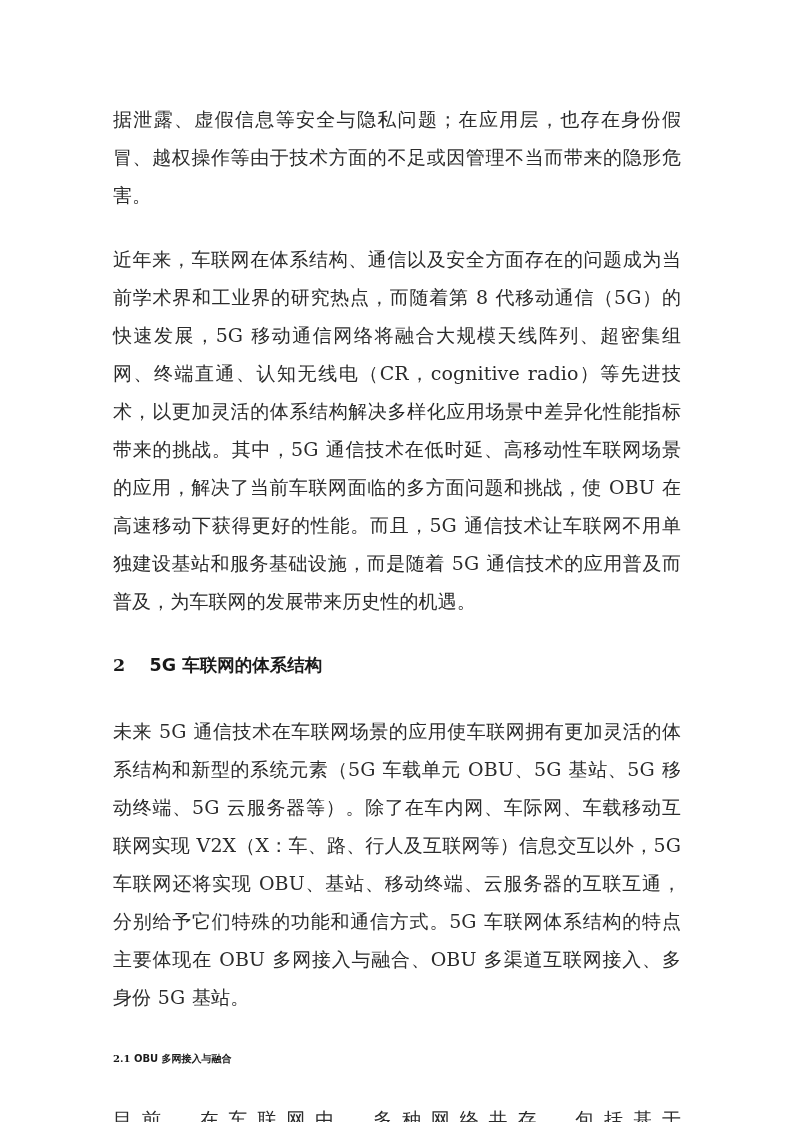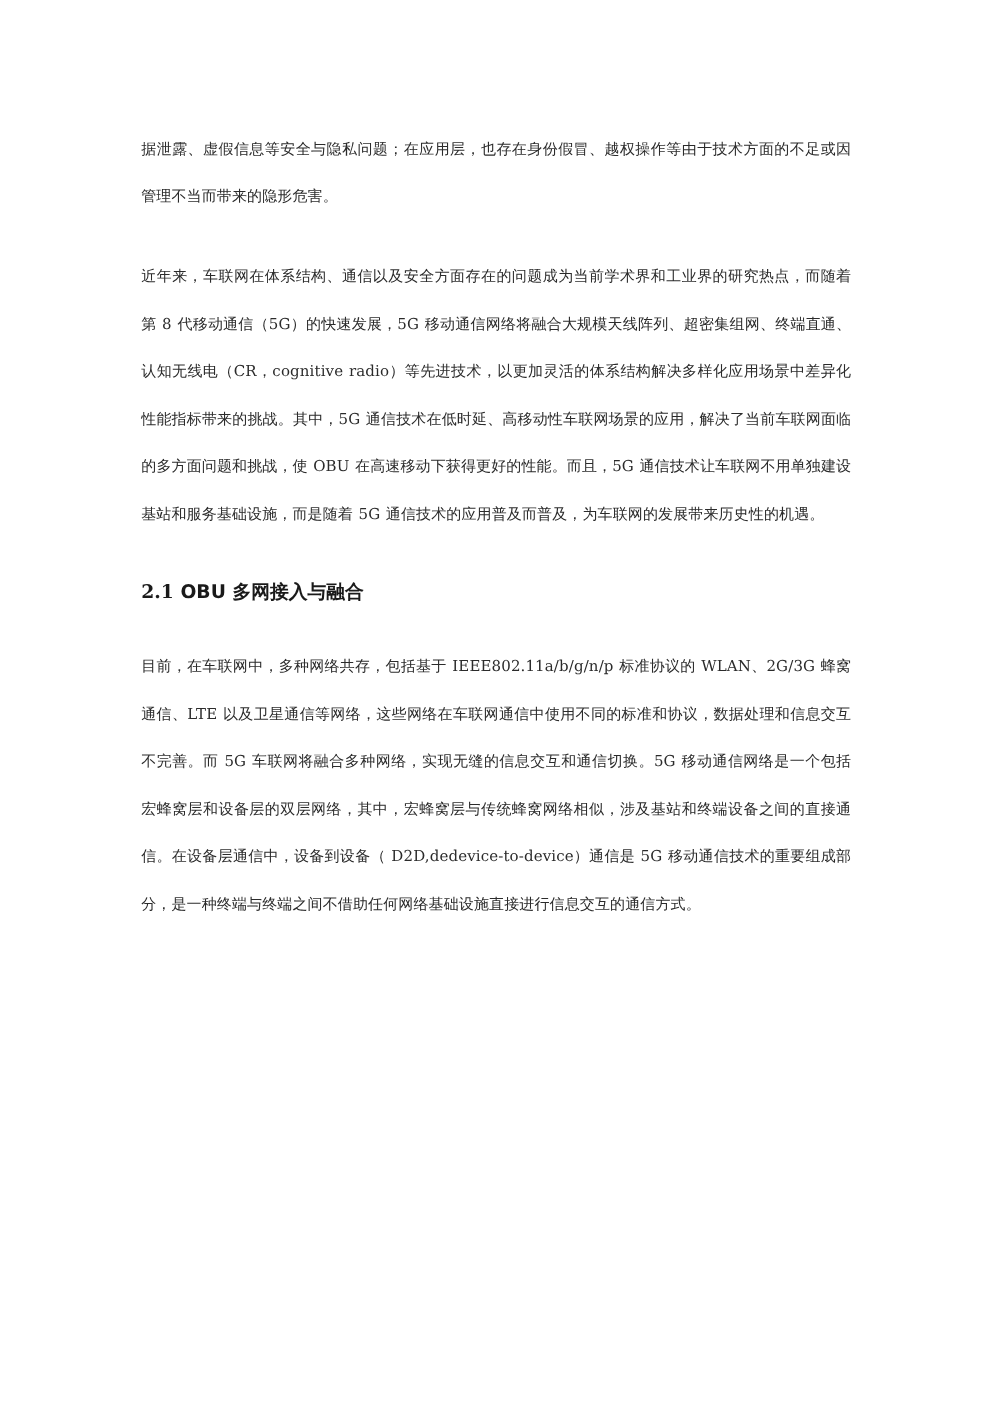--- a/index.html
+++ b/index.html
@@ -22,21 +22,21 @@
     box-sizing: border-box;
   }
   .content {
     position: absolute;
     left: 113px;
     top: 100px;
     width: 568px;
   }
   p.para {
     margin: 0 0 26px 0;
-    font-size: 12px;
+    font-size: 19px;
     line-height: 38px;
     text-align: justify;
     text-justify: inter-ideograph;
     text-indent: 0;
     color: #2b2b2b;
     letter-spacing: 0.1px;
     word-spacing: 0.5px;
     font-family: "DejaVu Serif", "Liberation Serif", serif;
   }
   p.para:last-child { margin-bottom: 0; }
@@ -45,21 +45,21 @@
     margin: 16px 0 28px 0;
     font-size: 17.5px;
     line-height: 38px;
     font-weight: bold;
     color: #1a1a1a;
     font-family: "DejaVu Sans", "Liberation Sans", sans-serif;
     white-space: pre;
   }
   h3.subheading {
     margin: 24px 0 24px 0;
-    font-size: 15px;
+    font-size: 10px;
     line-height: 34px;
     font-weight: bold;
     color: #1a1a1a;
     font-family: "DejaVu Sans", "Liberation Sans", sans-serif;
     white-space: pre;
   }
   .h-num {
     font-family: "DejaVu Serif", "Liberation Serif", serif;
     font-weight: bold;
   }
@@ -67,20 +67,22 @@
 </head>
 <body>
 
 <div class="page">
   <div class="content">
 
     <p class="para">据泄露、虚假信息等安全与隐私问题；在应用层，也存在身份假冒、越权操作等由于技术方面的不足或因管理不当而带来的隐形危害。</p>
 
     <p class="para">近年来，车联网在体系结构、通信以及安全方面存在的问题成为当前学术界和工业界的研究热点，而随着第 8 代移动通信（5G）的快速发展，5G 移动通信网络将融合大规模天线阵列、超密集组网、终端直通、认知无线电（CR，cognitive radio）等先进技术，以更加灵活的体系结构解决多样化应用场景中差异化性能指标带来的挑战。其中，5G 通信技术在低时延、高移动性车联网场景的应用，解决了当前车联网面临的多方面问题和挑战，使 OBU 在高速移动下获得更好的性能。而且，5G 通信技术让车联网不用单独建设基站和服务基础设施，而是随着 5G 通信技术的应用普及而普及，为车联网的发展带来历史性的机遇。</p>
 
+    <h2 class="heading"><span class="h-num">2</span>    <span>5G 车联网的体系结构</span></h2>
 
+    <p class="para">未来 5G 通信技术在车联网场景的应用使车联网拥有更加灵活的体系结构和新型的系统元素（5G 车载单元 OBU、5G 基站、5G 移动终端、5G 云服务器等）。除了在车内网、车际网、车载移动互联网实现 V2X（X：车、路、行人及互联网等）信息交互以外，5G 车联网还将实现 OBU、基站、移动终端、云服务器的互联互通，分别给予它们特殊的功能和通信方式。5G 车联网体系结构的特点主要体现在 OBU 多网接入与融合、OBU 多渠道互联网接入、多身份 5G 基站。</p>
 
     <h3 class="subheading"><span class="h-num">2.1</span> <span>OBU 多网接入与融合</span></h3>
 
     <p class="para">目前，在车联网中，多种网络共存，包括基于 IEEE802.11a/b/g/n/p 标准协议的 WLAN、2G/3G 蜂窝通信、LTE 以及卫星通信等网络，这些网络在车联网通信中使用不同的标准和协议，数据处理和信息交互不完善。而 5G 车联网将融合多种网络，实现无缝的信息交互和通信切换。5G 移动通信网络是一个包括宏蜂窝层和设备层的双层网络，其中，宏蜂窝层与传统蜂窝网络相似，涉及基站和终端设备之间的直接通信。在设备层通信中，设备到设备（ D2D,dedevice-to-device）通信是 5G 移动通信技术的重要组成部分，是一种终端与终端之间不借助任何网络基础设施直接进行信息交互的通信方式。</p>
 
   </div>
 </div>
 
 </body></html>

